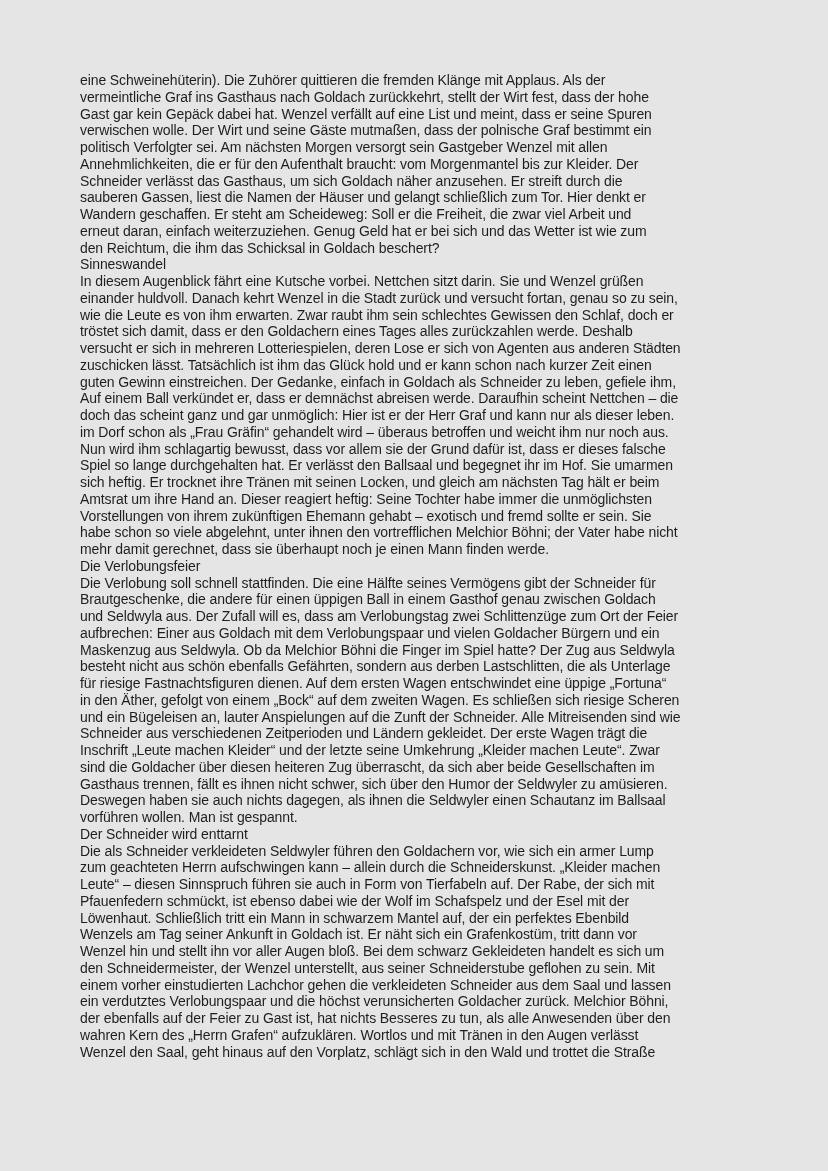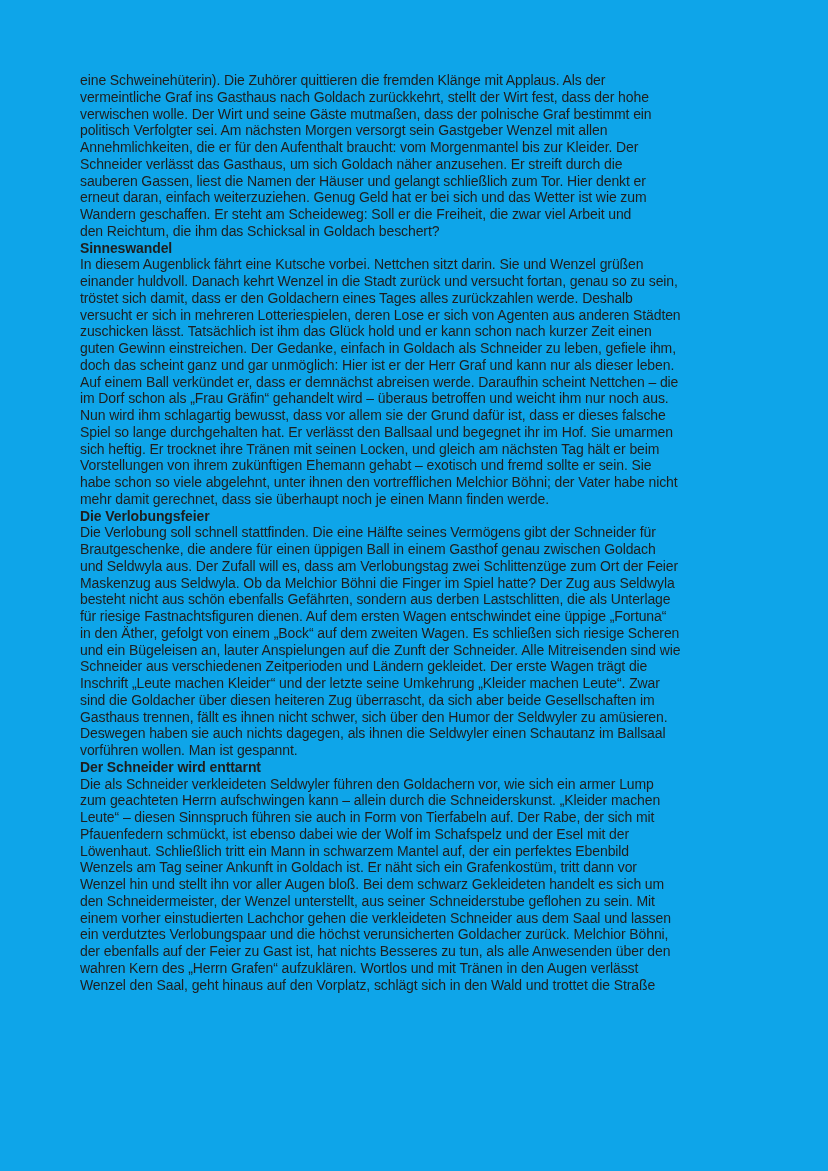--- a/index.html
+++ b/index.html
@@ -4,78 +4,82 @@
 <style>
   html, body {
     margin: 0;
     padding: 0;
     background: #ffffff;
   }
   .page {
     position: relative;
     width: 828px;
     height: 1171px;
-    background: #0ea5e9;
+    background: #e5e5e5;
     overflow: hidden;
   }
   .text-block {
     position: absolute;
     left: 80px;
     top: 72px;
     width: 700px;
     color: #1e1e1e;
     font-family: "Liberation Sans", "DejaVu Sans", sans-serif;
     font-size: 14px;
     line-height: 16.75px;
     letter-spacing: -0.1px;
     font-weight: 400;
   }
   .text-line {
     white-space: pre;
   }
   .section-heading {
     white-space: pre;
-    font-weight: 700; 
+    font-weight: 400; 
   }
 </style>
 </head>
 <body>
 
 <div class="page">
   <div class="text-block">
       <div class="text-line">eine Schweinehüterin). Die Zuhörer quittieren die fremden Klänge mit Applaus. Als der</div>
       <div class="text-line">vermeintliche Graf ins Gasthaus nach Goldach zurückkehrt, stellt der Wirt fest, dass der hohe</div>
+      <div class="text-line">Gast gar kein Gepäck dabei hat. Wenzel verfällt auf eine List und meint, dass er seine Spuren</div>
       <div class="text-line">verwischen wolle. Der Wirt und seine Gäste mutmaßen, dass der polnische Graf bestimmt ein</div>
       <div class="text-line">politisch Verfolgter sei. Am nächsten Morgen versorgt sein Gastgeber Wenzel mit allen</div>
       <div class="text-line">Annehmlichkeiten, die er für den Aufenthalt braucht: vom Morgenmantel bis zur Kleider. Der</div>
       <div class="text-line">Schneider verlässt das Gasthaus, um sich Goldach näher anzusehen. Er streift durch die</div>
       <div class="text-line">sauberen Gassen, liest die Namen der Häuser und gelangt schließlich zum Tor. Hier denkt er</div>
+      <div class="text-line">Wandern geschaffen. Er steht am Scheideweg: Soll er die Freiheit, die zwar viel Arbeit und</div>
       <div class="text-line">erneut daran, einfach weiterzuziehen. Genug Geld hat er bei sich und das Wetter ist wie zum</div>
-      <div class="text-line">Wandern geschaffen. Er steht am Scheideweg: Soll er die Freiheit, die zwar viel Arbeit und</div>
       <div class="text-line">den Reichtum, die ihm das Schicksal in Goldach beschert?</div>
       <div class="section-heading">Sinneswandel</div>
       <div class="text-line">In diesem Augenblick fährt eine Kutsche vorbei. Nettchen sitzt darin. Sie und Wenzel grüßen</div>
       <div class="text-line">einander huldvoll. Danach kehrt Wenzel in die Stadt zurück und versucht fortan, genau so zu sein,</div>
+      <div class="text-line">wie die Leute es von ihm erwarten. Zwar raubt ihm sein schlechtes Gewissen den Schlaf, doch er</div>
       <div class="text-line">tröstet sich damit, dass er den Goldachern eines Tages alles zurückzahlen werde. Deshalb</div>
       <div class="text-line">versucht er sich in mehreren Lotteriespielen, deren Lose er sich von Agenten aus anderen Städten</div>
       <div class="text-line">zuschicken lässt. Tatsächlich ist ihm das Glück hold und er kann schon nach kurzer Zeit einen</div>
       <div class="text-line">guten Gewinn einstreichen. Der Gedanke, einfach in Goldach als Schneider zu leben, gefiele ihm,</div>
+      <div class="text-line">Auf einem Ball verkündet er, dass er demnächst abreisen werde. Daraufhin scheint Nettchen – die</div>
       <div class="text-line">doch das scheint ganz und gar unmöglich: Hier ist er der Herr Graf und kann nur als dieser leben.</div>
-      <div class="text-line">Auf einem Ball verkündet er, dass er demnächst abreisen werde. Daraufhin scheint Nettchen – die</div>
       <div class="text-line">im Dorf schon als „Frau Gräfin“ gehandelt wird – überaus betroffen und weicht ihm nur noch aus.</div>
       <div class="text-line">Nun wird ihm schlagartig bewusst, dass vor allem sie der Grund dafür ist, dass er dieses falsche</div>
       <div class="text-line">Spiel so lange durchgehalten hat. Er verlässt den Ballsaal und begegnet ihr im Hof. Sie umarmen</div>
       <div class="text-line">sich heftig. Er trocknet ihre Tränen mit seinen Locken, und gleich am nächsten Tag hält er beim</div>
+      <div class="text-line">Amtsrat um ihre Hand an. Dieser reagiert heftig: Seine Tochter habe immer die unmöglichsten</div>
       <div class="text-line">Vorstellungen von ihrem zukünftigen Ehemann gehabt – exotisch und fremd sollte er sein. Sie</div>
       <div class="text-line">habe schon so viele abgelehnt, unter ihnen den vortrefflichen Melchior Böhni; der Vater habe nicht</div>
       <div class="text-line">mehr damit gerechnet, dass sie überhaupt noch je einen Mann finden werde.</div>
       <div class="section-heading">Die Verlobungsfeier</div>
       <div class="text-line">Die Verlobung soll schnell stattfinden. Die eine Hälfte seines Vermögens gibt der Schneider für</div>
       <div class="text-line">Brautgeschenke, die andere für einen üppigen Ball in einem Gasthof genau zwischen Goldach</div>
       <div class="text-line">und Seldwyla aus. Der Zufall will es, dass am Verlobungstag zwei Schlittenzüge zum Ort der Feier</div>
+      <div class="text-line">aufbrechen: Einer aus Goldach mit dem Verlobungspaar und vielen Goldacher Bürgern und ein</div>
       <div class="text-line">Maskenzug aus Seldwyla. Ob da Melchior Böhni die Finger im Spiel hatte? Der Zug aus Seldwyla</div>
       <div class="text-line">besteht nicht aus schön ebenfalls Gefährten, sondern aus derben Lastschlitten, die als Unterlage</div>
       <div class="text-line">für riesige Fastnachtsfiguren dienen. Auf dem ersten Wagen entschwindet eine üppige „Fortuna“</div>
       <div class="text-line">in den Äther, gefolgt von einem „Bock“ auf dem zweiten Wagen. Es schließen sich riesige Scheren</div>
       <div class="text-line">und ein Bügeleisen an, lauter Anspielungen auf die Zunft der Schneider. Alle Mitreisenden sind wie</div>
       <div class="text-line">Schneider aus verschiedenen Zeitperioden und Ländern gekleidet. Der erste Wagen trägt die</div>
       <div class="text-line">Inschrift „Leute machen Kleider“ und der letzte seine Umkehrung „Kleider machen Leute“. Zwar</div>
       <div class="text-line">sind die Goldacher über diesen heiteren Zug überrascht, da sich aber beide Gesellschaften im</div>
       <div class="text-line">Gasthaus trennen, fällt es ihnen nicht schwer, sich über den Humor der Seldwyler zu amüsieren.</div>
       <div class="text-line">Deswegen haben sie auch nichts dagegen, als ihnen die Seldwyler einen Schautanz im Ballsaal</div>

